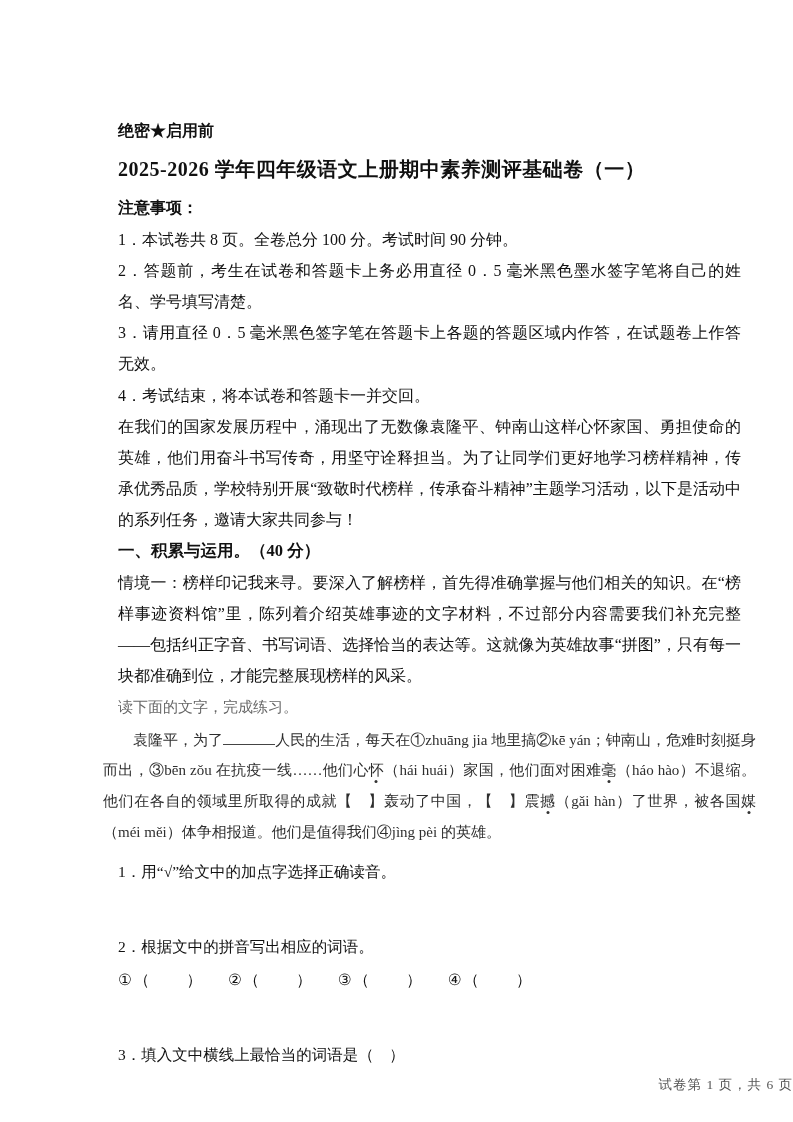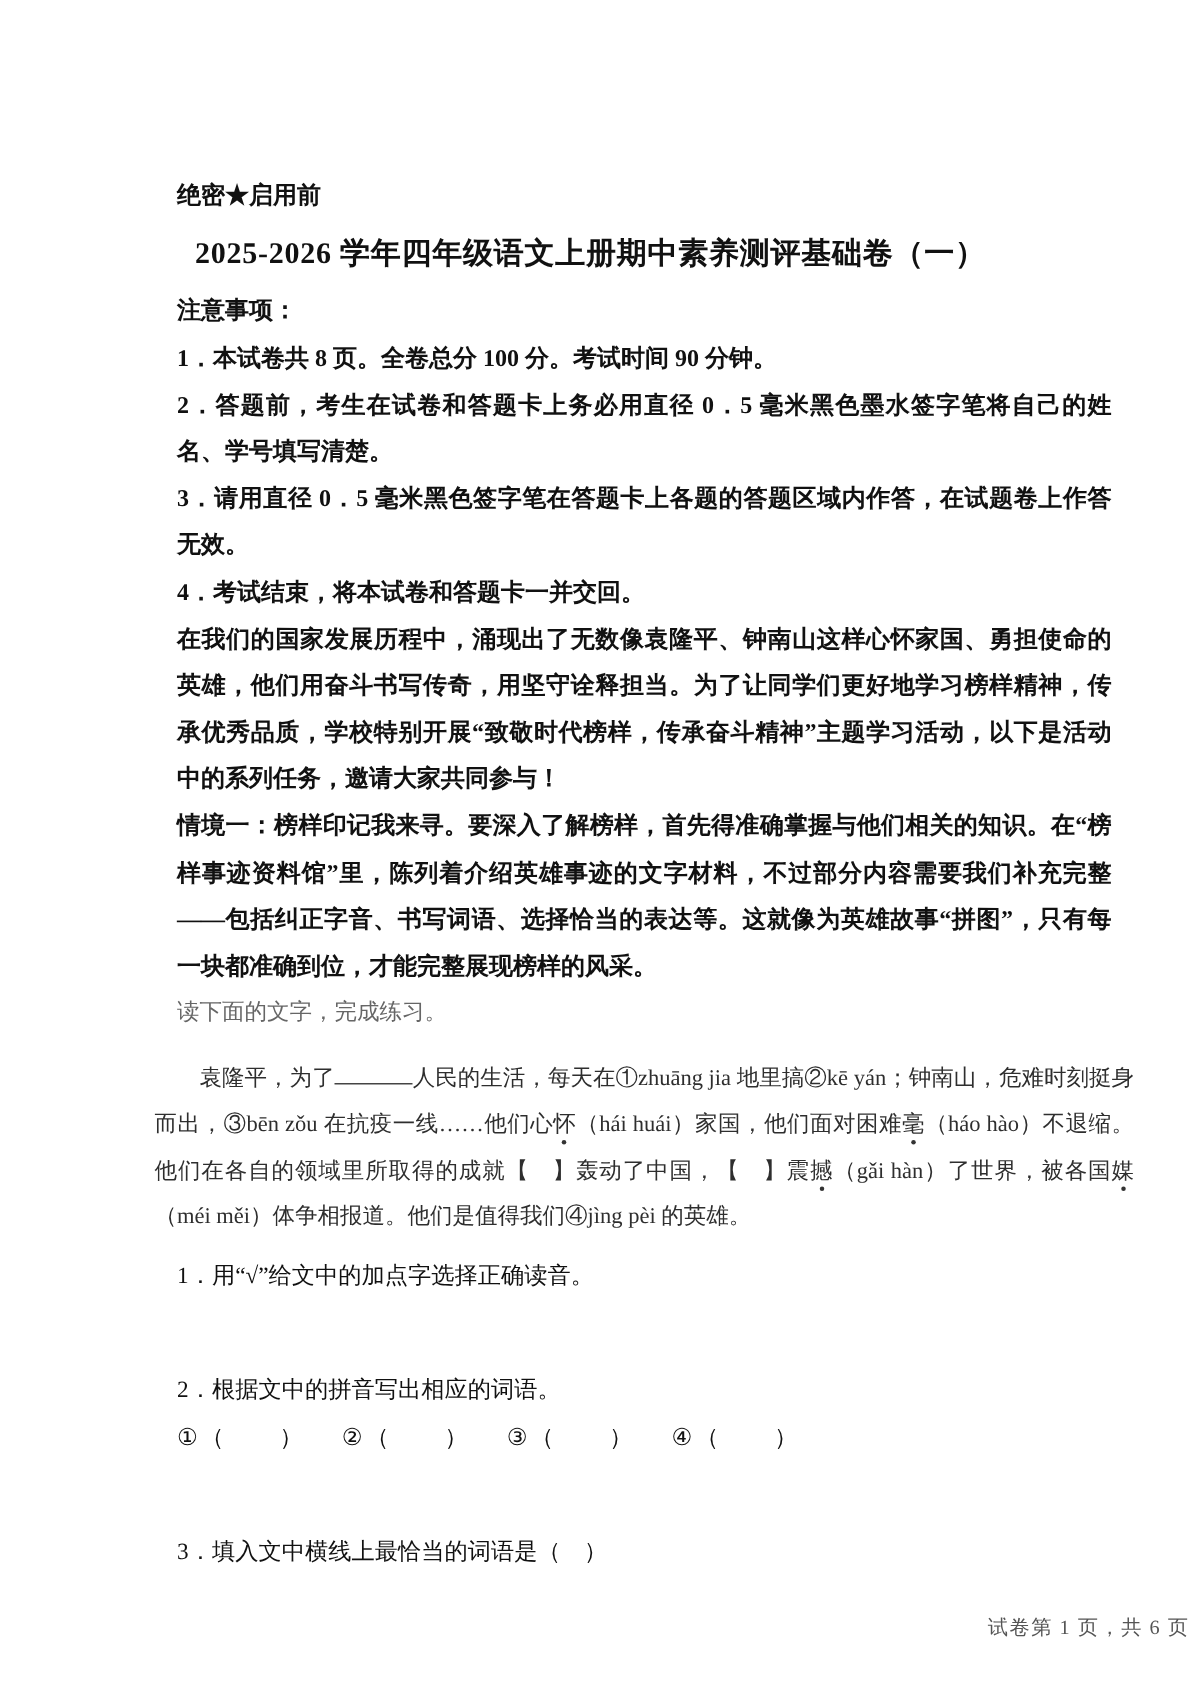--- a/index.html
+++ b/index.html
@@ -8,34 +8,34 @@
     width:793px; height:1122px;
     position:relative; overflow:hidden;
     font-family:"Liberation Serif","DejaVu Serif",serif;
     color:#111111;
   }
   .content { padding:120px 52px 0 118px; }
 
   .security { font-size:16px; font-weight:700; line-height:1.4; }
   .title {
     font-size:20px; font-weight:700; line-height:1.4;
-    white-space:nowrap; margin:13px 0 9px 12px; letter-spacing:0.5px;
+    white-space:nowrap; margin:13px 0 9px 0; letter-spacing:0.5px;
   }
   .notice-heading { font-size:16px; font-weight:700; line-height:1.95; }
   .para-bold {
-    font-size:16px; font-weight:700; line-height:1.95;
+    font-size:16px; font-weight:400; line-height:1.95;
     text-align:justify;
   }
   .section-heading { font-size:16.5px; font-weight:700; line-height:1.9; }
   .reading-prompt { font-size:15px; font-weight:400; color:#666666; line-height:2.0; }
 
   .passage {
     font-size:15px; font-weight:400; color:#2e2e2e;
     line-height:2.05; text-align:justify; text-indent:2em;
-    margin:14px -15px 4px -15px;
+    margin:3px -15px 4px -15px;
   }
   .blank {
     display:inline-block; width:52px; height:13px;
     border-bottom:1px solid #444444;
   }
   .em-dot { position:relative; }
   .em-dot::after {
     content:""; position:absolute; left:50%; transform:translateX(-50%);
     bottom:-5px; width:3px; height:3px; border-radius:50%; background:#333333;
   }
@@ -62,20 +62,21 @@
   <h1 class="title">2025-2026 学年四年级语文上册期中素养测评基础卷（一）</h1>
 
   <p class="notice-heading">注意事项：</p>
   <p class="para-bold">1．本试卷共 8 页。全卷总分 100 分。考试时间 90 分钟。</p>
   <p class="para-bold">2．答题前，考生在试卷和答题卡上务必用直径 0．5 毫米黑色墨水签字笔将自己的姓名、学号填写清楚。</p>
   <p class="para-bold">3．请用直径 0．5 毫米黑色签字笔在答题卡上各题的答题区域内作答，在试题卷上作答无效。</p>
   <p class="para-bold">4．考试结束，将本试卷和答题卡一并交回。</p>
 
   <p class="para-bold">在我们的国家发展历程中，涌现出了无数像袁隆平、钟南山这样心怀家国、勇担使命的英雄，他们用奋斗书写传奇，用坚守诠释担当。为了让同学们更好地学习榜样精神，传承优秀品质，学校特别开展“致敬时代榜样，传承奋斗精神”主题学习活动，以下是活动中的系列任务，邀请大家共同参与！</p>
 
+  <h2 class="section-heading">一、积累与运用。（40 分）</h2>
 
   <p class="para-bold">情境一：榜样印记我来寻。要深入了解榜样，首先得准确掌握与他们相关的知识。在“榜样事迹资料馆”里，陈列着介绍英雄事迹的文字材料，不过部分内容需要我们补充完整——包括纠正字音、书写词语、选择恰当的表达等。这就像为英雄故事“拼图”，只有每一块都准确到位，才能完整展现榜样的风采。</p>
 
   <p class="reading-prompt">读下面的文字，完成练习。</p>
 
   <p class="passage"><span>袁隆平，为了</span><span class="blank"></span><span>人民的生活，每天在①zhuāng jia 地里搞②kē yán；钟南山，危难时刻挺身而出，③bēn zǒu 在抗疫一线……他们心</span><span class="em-dot">怀</span><span>（hái huái）家国，他们面对困难</span><span class="em-dot">毫</span><span>（háo hào）不退缩。他们在各自的领域里所取得的成就【　】轰动了中国，【　】震</span><span class="em-dot">撼</span><span>（gǎi hàn）了世界，被各国</span><span class="em-dot">媒</span><span>（méi měi）体争相报道。他们是值得我们④jìng pèi 的英雄。</span></p>
 
   <p class="q q1">1．用“√”给文中的加点字选择正确读音。</p>
 
   <p class="q">2．根据文中的拼音写出相应的词语。</p>

